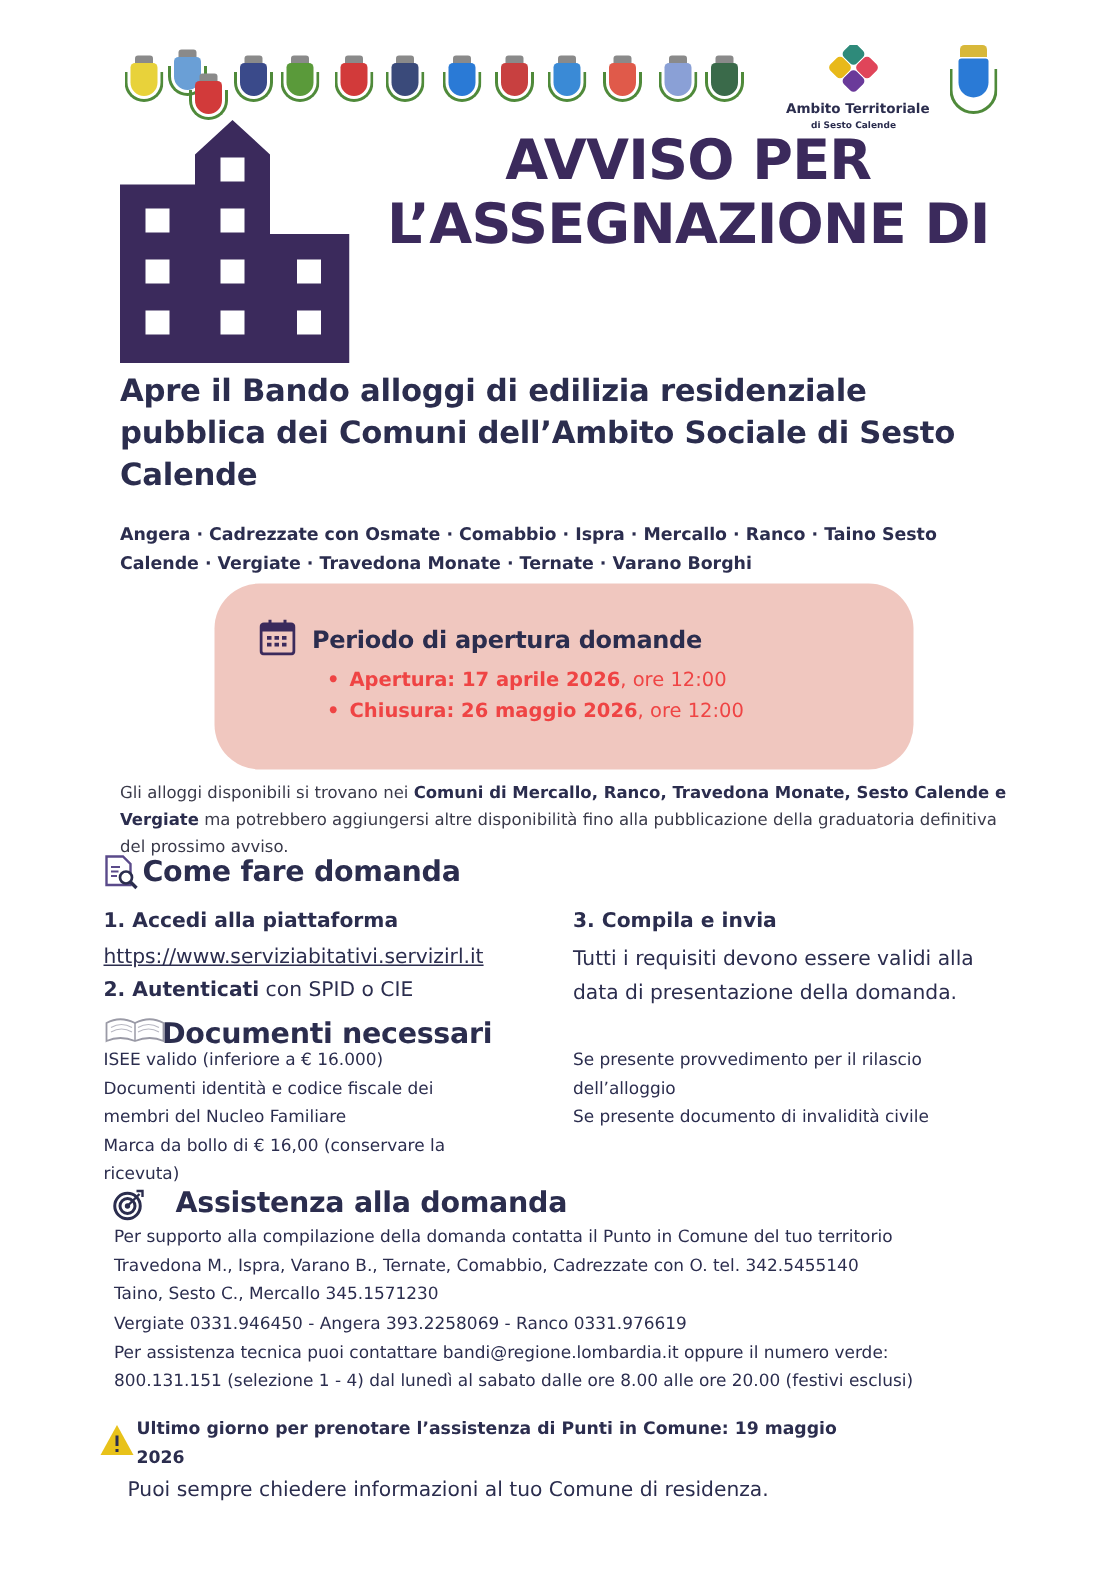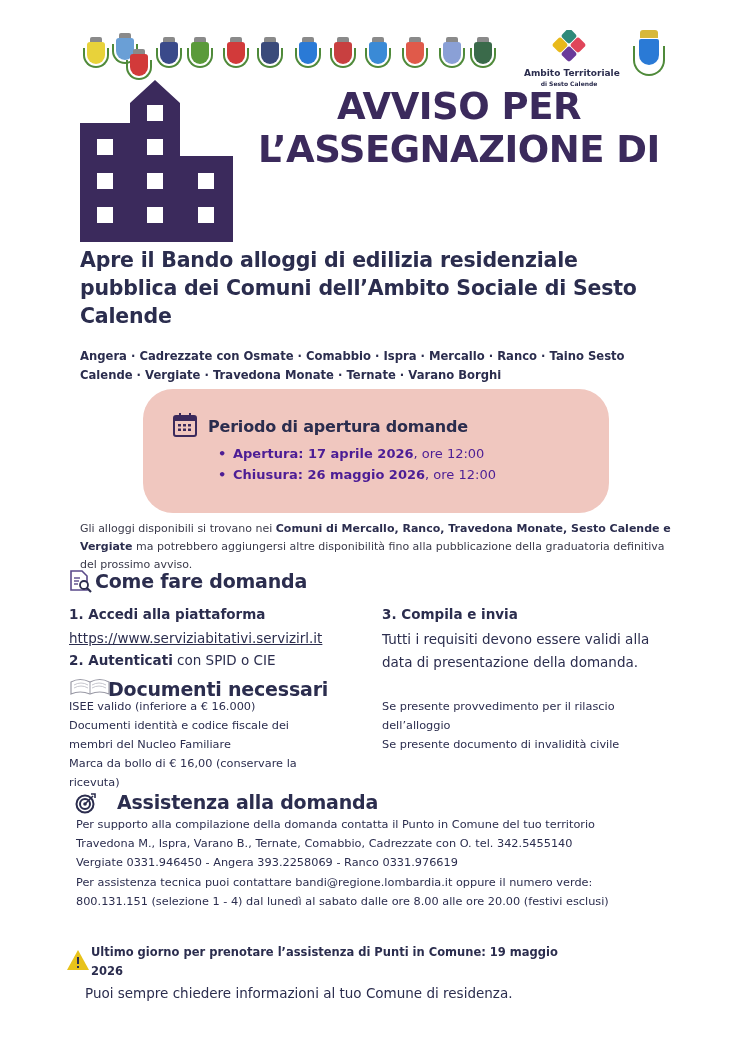--- a/index.html
+++ b/index.html
@@ -8,21 +8,21 @@
   
   .crest{position:absolute;width:18px;height:22px;border-radius:3px 3px 9px 9px;}
   .crest .crown{position:absolute;left:3px;top:-5px;width:12px;height:5px;border-radius:2px 2px 0 0;}
   .crest .wreath{position:absolute;left:-4px;top:6px;width:26px;height:20px;border:2px solid #4f8a3a;border-top:none;border-radius:0 0 14px 14px;box-sizing:border-box;}
   
   .title{left:258px;top:85px;font-family:"DejaVu Sans",sans-serif;font-weight:bold;font-size:37px;line-height:43px;color:#3b2a5c;letter-spacing:-0.5px;text-align:center;}
   .subtitle{left:80px;top:246px;width:600px;font-weight:bold;font-size:20.5px;line-height:28px;color:#2b2d4e;letter-spacing:-0.2px;}
   .comuni{left:80px;top:347px;width:600px;font-weight:bold;font-size:11.6px;line-height:19px;color:#2b2d4e;}
   .period{left:143px;top:389px;width:466px;height:124px;background:#f0c7bf;border-radius:30px;}
   .period-title{left:208px;top:417px;font-weight:bold;font-size:16px;color:#2b2d4e;letter-spacing:-0.2px;}
-  .period-list{left:218px;top:443px;font-size:13px;line-height:21px;color:#4c1d95;margin:0;padding:0;list-style:none;}
+  .period-list{left:218px;top:443px;font-size:13px;line-height:21px;color:#ef4444;margin:0;padding:0;list-style:none;}
   .period-list li::before{content:"•";display:inline-block;width:15px;font-weight:bold;}
   .avail{left:80px;top:520px;width:600px;font-size:11px;line-height:18px;color:#3a3a4a;}
   .h2{font-weight:bold;font-size:19px;color:#2b2d4e;letter-spacing:-0.2px;}
   .step{font-weight:bold;font-size:13.5px;color:#2b2d4e;}
   .body13{font-size:13.5px;line-height:21px;color:#2b2d4e;}
   .body11{font-size:11.3px;line-height:19px;color:#2b2d4e;}
   .link{color:#2b2d4e;text-decoration:underline;}
 </style>
 </head>
 <body>
@@ -182,20 +182,21 @@
   <circle cx="10" cy="12" r="8.5" fill="none" stroke="#2b2d4e" stroke-width="2"></circle>
   <circle cx="10" cy="12" r="5" fill="none" stroke="#2b2d4e" stroke-width="2"></circle>
   <circle cx="10" cy="12" r="1.8" fill="#2b2d4e"></circle>
   <line x1="10" y1="12" x2="18" y2="4" stroke="#2b2d4e" stroke-width="1.6"></line>
   <path d="M16 2 L20 2 L20 6" fill="none" stroke="#2b2d4e" stroke-width="1.6"></path>
 </svg>
 <div class="abs h2" style="left:117px;top:791px;">Assistenza alla domanda</div>
 <div class="abs body11" style="left:76px;top:815px;width:600px;line-height:19.2px;">
   <div>Per supporto alla compilazione della domanda contatta il Punto in Comune del tuo territorio</div>
   <div>Travedona M., Ispra, Varano B., Ternate, Comabbio, Cadrezzate con O. tel. 342.5455140</div>
+  <div>Taino, Sesto C., Mercallo 345.1571230</div>
   <div>Vergiate 0331.946450 - Angera 393.2258069 - Ranco 0331.976619</div>
   <div>Per assistenza tecnica puoi contattare bandi@regione.lombardia.it oppure il numero verde:</div>
   <div>800.131.151 (selezione 1 - 4) dal lunedì al sabato dalle ore 8.00 alle ore 20.00 (festivi esclusi)</div>
 </div>
 
 <svg class="abs" style="left:66px;top:949px;" width="24" height="22" viewBox="0 0 24 22">
   <path d="M12 1 L23 21 H1 Z" fill="#e8c21a"></path>
   <rect x="11" y="8" width="2" height="7" fill="#2b2d4e"></rect>
     <rect x="11" y="17" width="2" height="2" fill="#2b2d4e"></rect>
 </svg>

